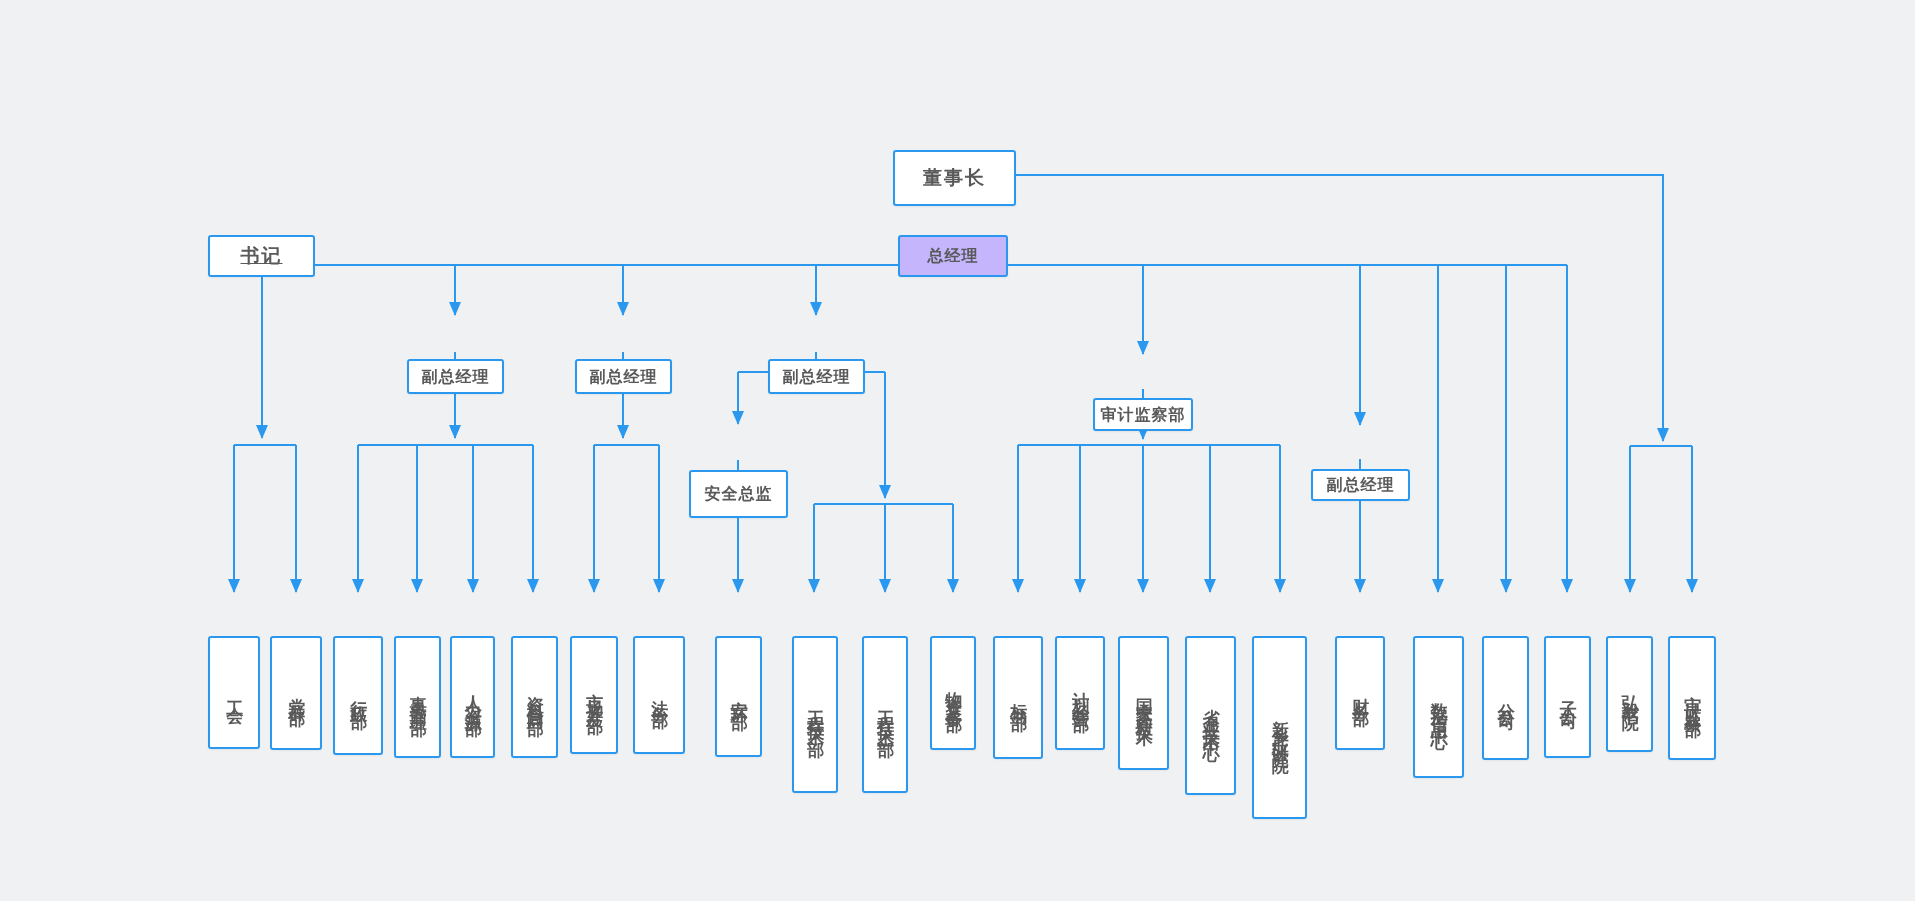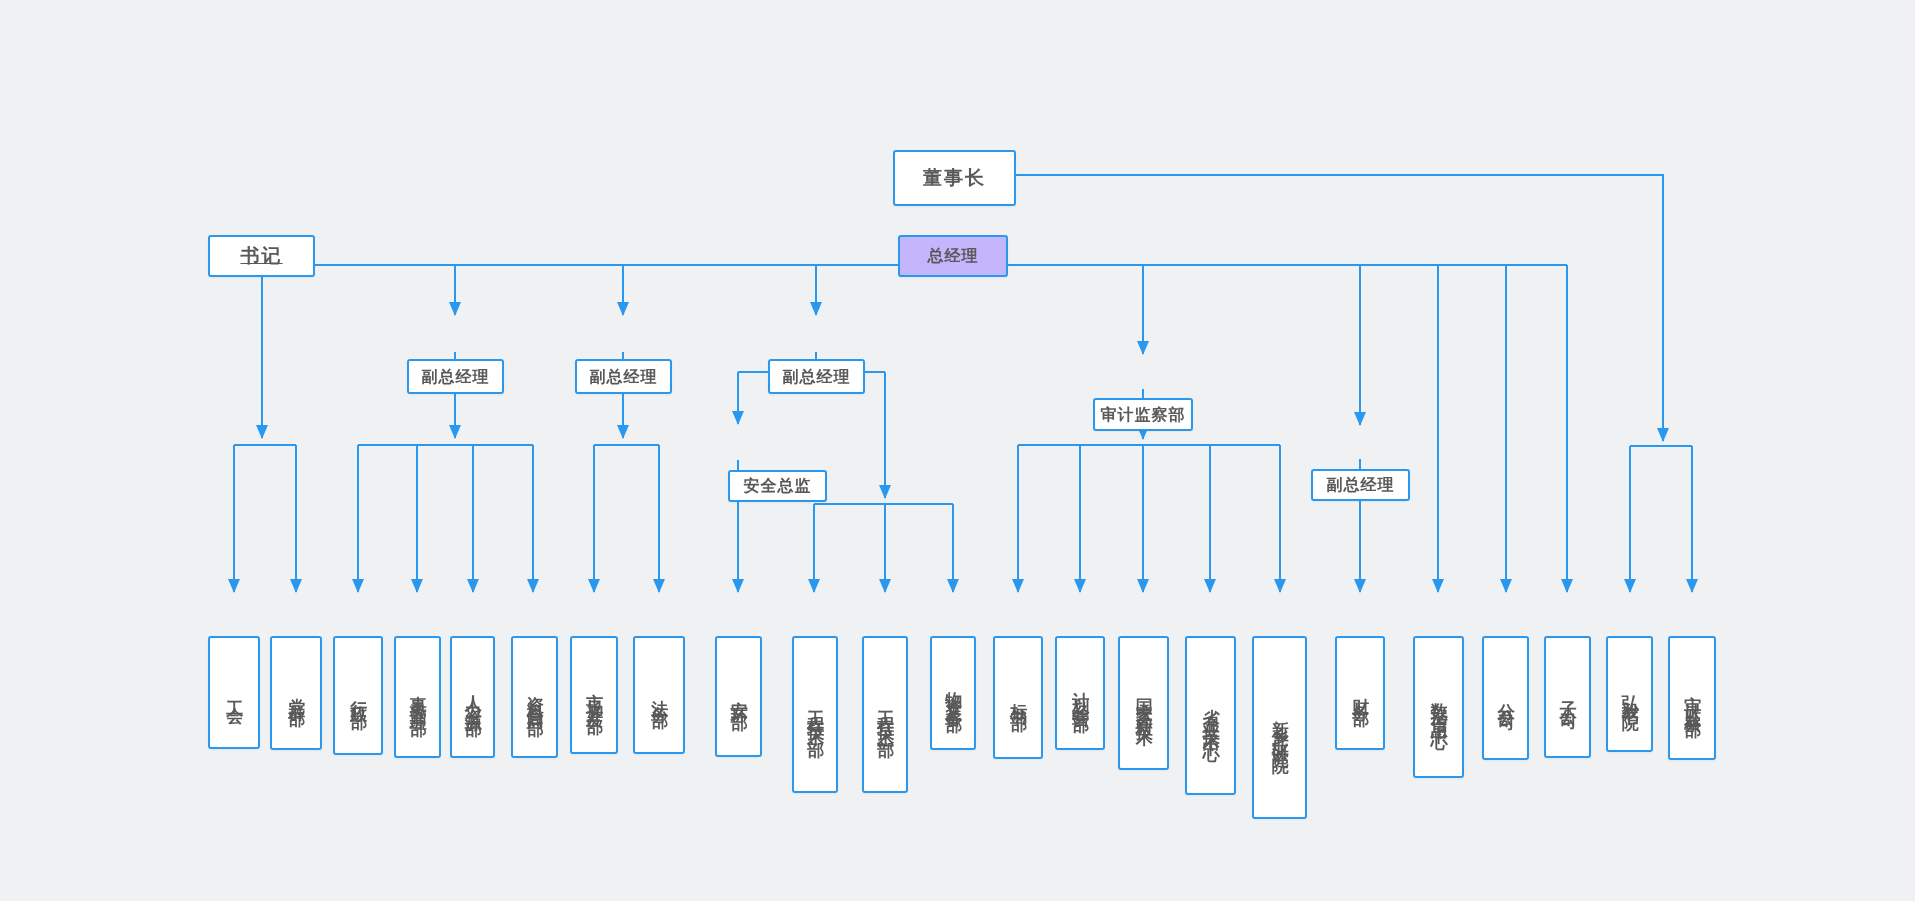--- a/index.html
+++ b/index.html
@@ -110,21 +110,21 @@
       <polyline points="1280,445 1280,592" fill="none" stroke="#2b98f0" stroke-width="2" marker-end="url(#arrow-head)"></polyline>
       <polyline points="1360,459 1360,592" fill="none" stroke="#2b98f0" stroke-width="2" marker-end="url(#arrow-head)"></polyline>
     </svg>
     <div class="node top" style="left: 893px; top: 108px; width: 123px; height: 56px; border-color: rgb(43, 152, 240); background: rgb(255, 255, 255); color: rgb(89, 89, 89);">董事长</div>
     <div class="node top" style="left: 208px; top: 193px; width: 107px; height: 42px; border-color: rgb(43, 152, 240); background: rgb(255, 255, 255); color: rgb(89, 89, 89); text-decoration: underline;">书记</div>
     <div class="node mid" style="left: 898px; top: 193px; width: 110px; height: 42px; border-color: rgb(43, 152, 240); background: #c4b5fd; color: rgb(89, 89, 89);">总经理</div>
     <div class="node mid" style="left: 407px; top: 317px; width: 97px; height: 35px; border-color: rgb(43, 152, 240); background: rgb(255, 255, 255); color: rgb(89, 89, 89);">副总经理</div>
     <div class="node mid" style="left: 575px; top: 317px; width: 97px; height: 35px; border-color: rgb(43, 152, 240); background: rgb(255, 255, 255); color: rgb(89, 89, 89);">副总经理</div>
     <div class="node mid" style="left: 768px; top: 317px; width: 97px; height: 35px; border-color: rgb(43, 152, 240); background: rgb(255, 255, 255); color: rgb(89, 89, 89);">副总经理</div>
     <div class="node mid" style="left: 1093px; top: 356px; width: 100px; height: 33px; border-color: rgb(43, 152, 240); background: rgb(255, 255, 255); color: rgb(89, 89, 89);">审计监察部</div>
-    <div class="node mid" style="left: 728px; top: 428px; width: 99px; height: 32px; border-color: rgb(43, 152, 240); background: rgb(255, 255, 255); color: rgb(89, 89, 89);">安全总监</div>
+    <div class="node mid" style="left: 689px; top: 428px; width: 99px; height: 48px; border-color: rgb(43, 152, 240); background: rgb(255, 255, 255); color: rgb(89, 89, 89);">安全总监</div>
     <div class="node mid" style="left: 1311px; top: 427px; width: 99px; height: 32px; border-color: rgb(43, 152, 240); background: rgb(255, 255, 255); color: rgb(89, 89, 89);">副总经理</div>
     <div class="node leaf" style="left: 208px; top: 594px; width: 52px; height: 113px; border-color: rgb(43, 152, 240); background: rgb(255, 255, 255); color: rgb(89, 89, 89);">工会</div>
     <div class="node leaf" style="left: 270px; top: 594px; width: 52px; height: 114px; border-color: rgb(43, 152, 240); background: rgb(255, 255, 255); color: rgb(89, 89, 89);">党群部</div>
     <div class="node leaf" style="left: 333px; top: 594px; width: 50px; height: 119px; border-color: rgb(43, 152, 240); background: rgb(255, 255, 255); color: rgb(89, 89, 89);">行政部</div>
     <div class="node leaf" style="left: 394px; top: 594px; width: 47px; height: 122px; border-color: rgb(43, 152, 240); background: rgb(255, 255, 255); color: rgb(89, 89, 89);">事务管理部</div>
     <div class="node leaf" style="left: 450px; top: 594px; width: 45px; height: 122px; border-color: rgb(43, 152, 240); background: rgb(255, 255, 255); color: rgb(89, 89, 89);">人力资源部</div>
     <div class="node leaf" style="left: 511px; top: 594px; width: 47px; height: 122px; border-color: rgb(43, 152, 240); background: rgb(255, 255, 255); color: rgb(89, 89, 89);">资料合同部</div>
     <div class="node leaf" style="left: 570px; top: 594px; width: 48px; height: 118px; border-color: rgb(43, 152, 240); background: rgb(255, 255, 255); color: rgb(89, 89, 89);">市场开发部</div>
     <div class="node leaf" style="left: 633px; top: 594px; width: 52px; height: 118px; border-color: rgb(43, 152, 240); background: rgb(255, 255, 255); color: rgb(89, 89, 89);">法务部</div>
     <div class="node leaf" style="left: 715px; top: 594px; width: 47px; height: 121px; border-color: rgb(43, 152, 240); background: rgb(255, 255, 255); color: rgb(89, 89, 89);">安环部</div>

